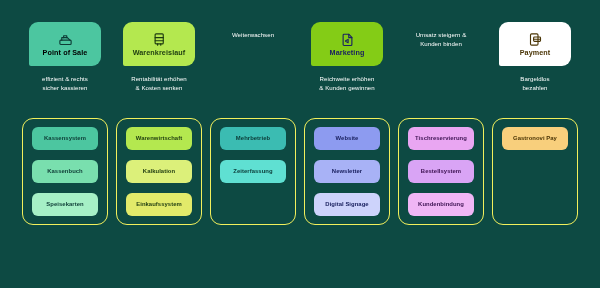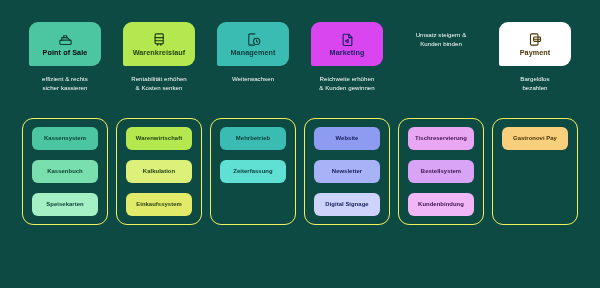--- a/index.html
+++ b/index.html
@@ -151,38 +151,28 @@
         </span>
         <span class="cat-title">Warenkreislauf</span>
       </div>
       <div class="cat-sub">
         <div>Rentabilität erhöhen</div>
         <div>&amp; Kosten senken</div>
       </div>
     </div>
 
     <div class="column">
-      <div class="cat-card" style="background:#3bbcb2;color:#0b3a37">
-        <span class="cat-icon">
-          <svg viewBox="0 0 24 24" fill="none" stroke="#0b3a37" stroke-width="1.8" stroke-linecap="round" stroke-linejoin="round">
-            <path d="M14 3H6a1.5 1.5 0 0 0-1.5 1.5v15A1.5 1.5 0 0 0 6 21h7"></path>
-            <circle cx="17" cy="15" r="5"></circle>
-              <path d="M17 13v2.2l1.4 1"></path>
-          </svg>
-        </span>
-        <span class="cat-title">Management</span>
-      </div>
       <div class="cat-sub">
         <div>Weiterwachsen</div>
         <div></div>
       </div>
     </div>
 
     <div class="column">
-      <div class="cat-card" style="background:#d946ef;color:#1b2260">
+      <div class="cat-card" style="background:#84cc16;color:#1b2260">
         <span class="cat-icon">
           <svg viewBox="0 0 24 24" fill="none" stroke="#1b2260" stroke-width="1.8" stroke-linecap="round" stroke-linejoin="round">
             <path d="M6 3.5h8l5 5V20a1.5 1.5 0 0 1-1.5 1.5h-11A1.5 1.5 0 0 1 5 20V5a1.5 1.5 0 0 1 1-1.5z"></path>
             <path d="M14 3.5V9h5"></path>
               <path d="M9 14l4-2.2v5.4L9 15z"></path>
           </svg>
         </span>
         <span class="cat-title">Marketing</span>
       </div>
       <div class="cat-sub">

